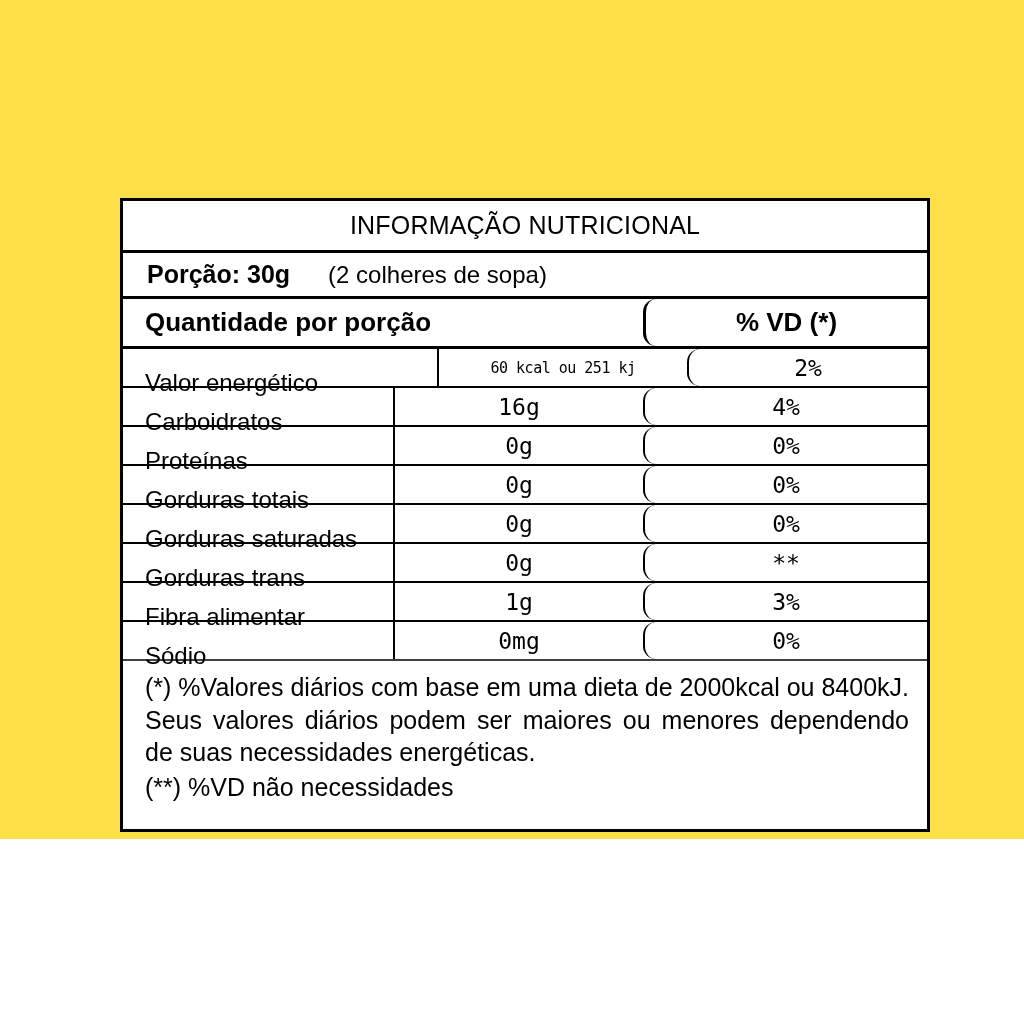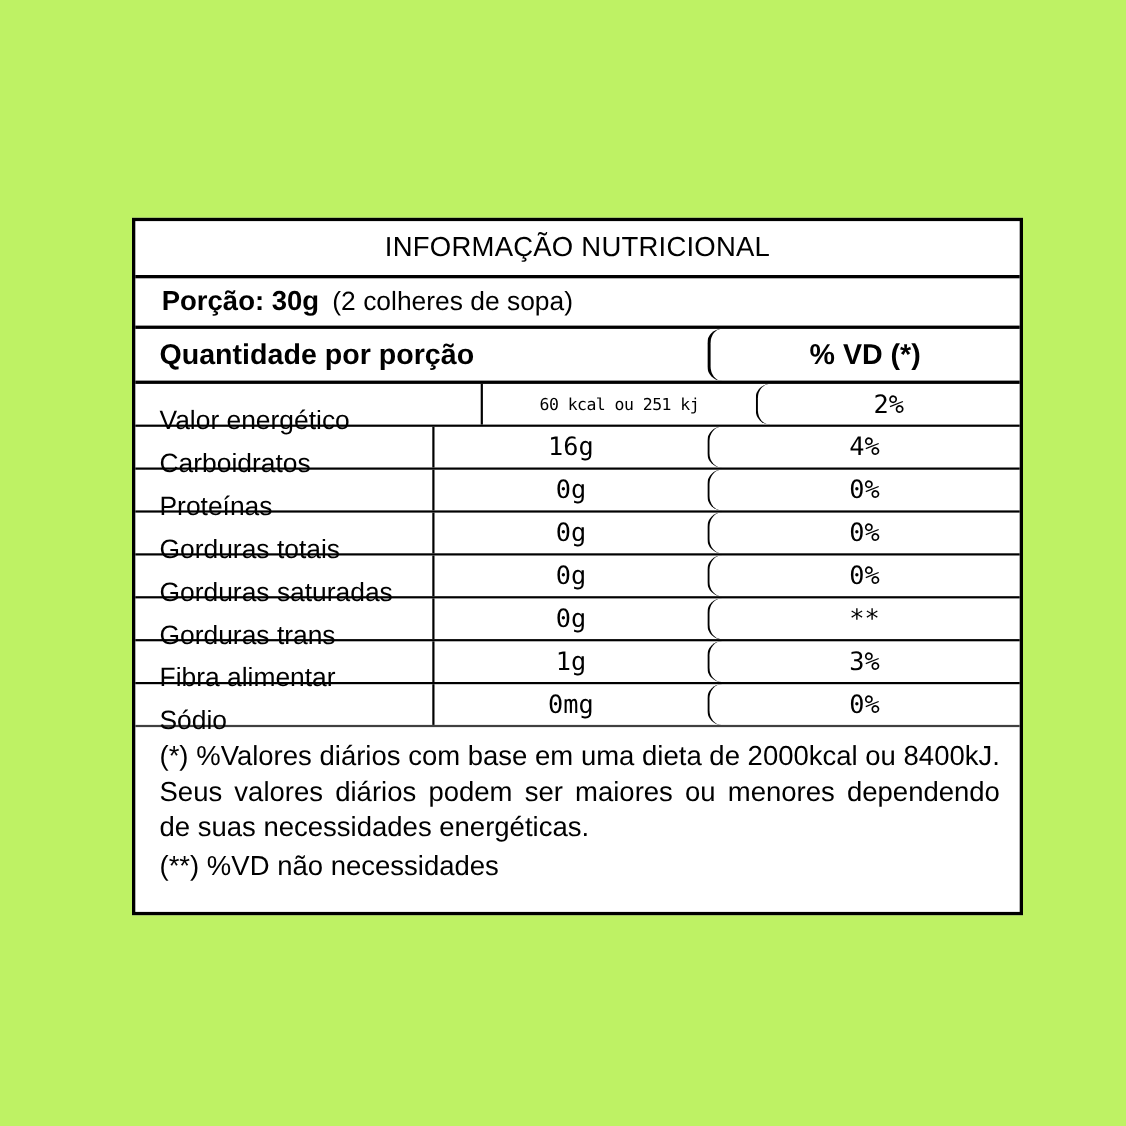--- a/index.html
+++ b/index.html
@@ -11,22 +11,22 @@
     overflow: hidden;
   }
   body {
     font-family: "Liberation Sans", sans-serif;
     color: #000000;
   }
 
   .page {
     position: relative;
     width: 1024px;
-    height: 1024px;
-    background: #bef264;
+    height: 839px;
+    background: #fde047;
   }
 
   .nutrition-box {
     position: absolute;
     left: 120px;
     top: 198px;
     width: 810px;
     border: 3px solid #000000;
     box-sizing: border-box;
     background: #ffffff;
@@ -47,21 +47,21 @@
     letter-spacing: 0.2px;
   }
 
   .portion-row {
     align-items: center;
     height: 46px;
     border-bottom: 3px solid #000;
     padding-left: 24px;
     font-size: 25px;
     font-weight: bold;
-    gap: 12px;
+    gap: 38px;
   }
   .portion-serving {
     font-weight: normal;
     font-size: 24px;
   }
 
   .header-row {
     height: 50px;
     border-bottom: 3px solid #000;
     align-items: center;

